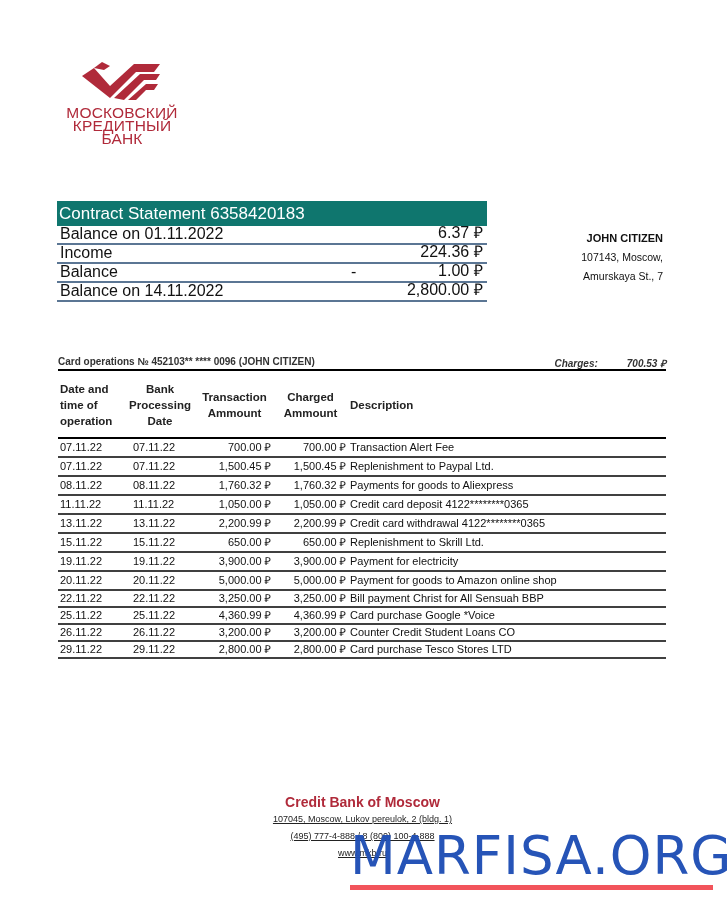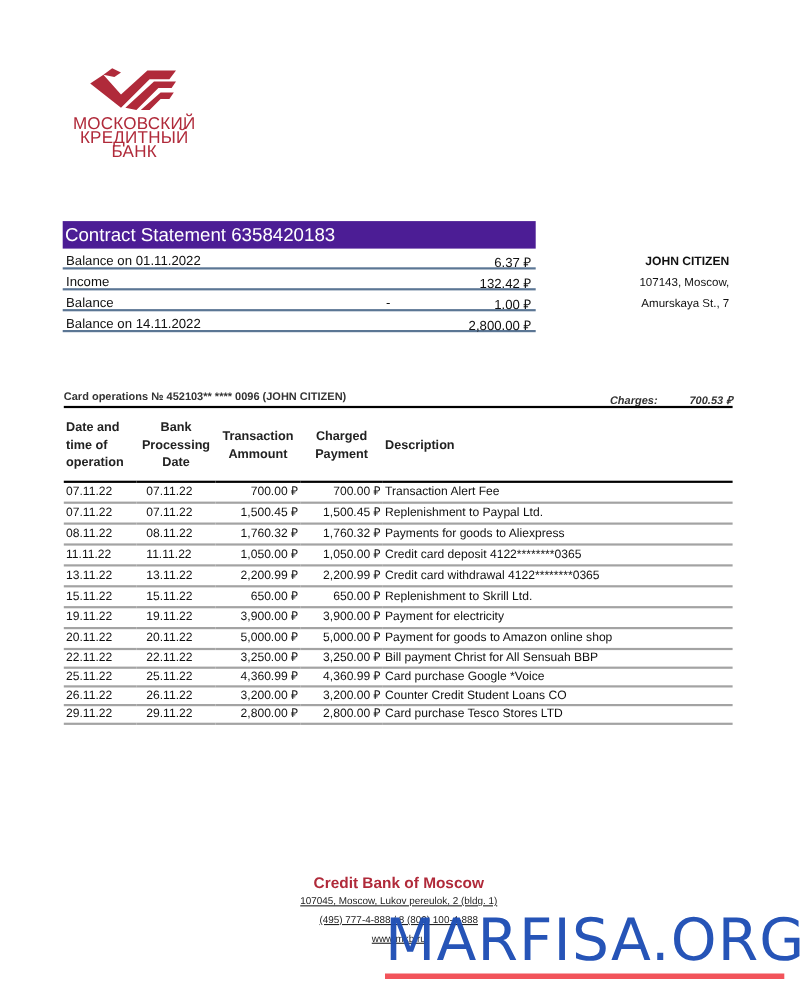--- a/index.html
+++ b/index.html
@@ -5,35 +5,35 @@
     * { box-sizing: border-box; margin: 0; padding: 0; }
     html, body { width: 727px; height: 912px; background: #ffffff; overflow: hidden; }
     body { position: relative; font-family: "Liberation Sans", sans-serif; color: #111; }
 
     .logo { position: absolute; left: 52px; top: 60px; width: 142px; }
     .logo svg { display: block; margin-left: 28px; }
     .logo-text { color: #b02a3a; font-family: "Liberation Sans", sans-serif; font-size: 15.5px; line-height: 13px; text-align: center; letter-spacing: 0.2px; margin-top: 2px; width: 140px; }
     .logo-text div { white-space: nowrap; }
 
     .statement { position: absolute; left: 57px; top: 201px; width: 430px; }
-    .statement-title { background: #4c1d95; color: #ffffff; font-size: 17px; height: 25px; line-height: 25px; padding-left: 2px; }
-    .sum-row { display: flex; align-items: flex-start; height: 19px; font-size: 12px; border-bottom: 2px solid #5b7694; padding: 4px 4px 0 3px; position: relative; }
+    .statement-title { background: #0f766e; color: #ffffff; font-size: 17px; height: 25px; line-height: 25px; padding-left: 2px; }
+    .sum-row { display: flex; align-items: flex-end; height: 19px; font-size: 16px; border-bottom: 2px solid #5b7694; padding: 15px 4px 0 3px; position: relative; }
     .sum-row .lbl { flex: 1; }
     .sum-row .dash { position: absolute; left: 294px; }
     .sum-row .val { text-align: right; }
 
     .addressee { position: absolute; left: 555px; top: 229px; width: 108px; text-align: right; font-size: 10.5px; line-height: 19px; }
     .addressee .name { font-weight: bold; font-size: 11px; }
 
     .card-head { position: absolute; left: 58px; top: 356px; width: 608px; height: 15px; border-bottom: 2px solid #000; font-size: 10px; font-weight: bold; color: #333; display: flex; justify-content: space-between; align-items: flex-start; }
     .card-head .charges span { margin-left: 29px; font-style: italic; }
 
     .ops { position: absolute; left: 58px; top: 381px; width: 608px; border-collapse: collapse; font-size: 11px; }
     .ops th { font-weight: bold; font-size: 11.5px; color: #222; line-height: 16px; vertical-align: middle; padding: 0 2px 8px 2px; border-bottom: 2px solid #000; }
-    .ops td { height: 19px; line-height: 17px; border-bottom: 2px solid #a3a3a3; padding: 0 2px; white-space: nowrap; vertical-align: bottom; }
+    .ops td { height: 19px; line-height: 17px; border-bottom: 2px solid #404040; padding: 0 2px; white-space: nowrap; vertical-align: bottom; }
     .ops td.num { text-align: right; }
     .ops .c1 { width: 66px; text-align: left; }
     .ops .c2 { width: 72px; text-align: center; }
     .ops .c3 { width: 77px; text-align: center; }
     .ops .c4 { width: 75px; text-align: center; }
     .ops .c5 { text-align: left; }
     .ops td.c2 { text-align: left; padding-left: 9px; }
     .ops tr.short td { height: 16px; line-height: 15px; }
 
     .footer { position: absolute; left: 240px; top: 793px; width: 245px; text-align: center; }
@@ -64,21 +64,21 @@
 <div class="statement">
   <div class="statement-title">Contract Statement 6358420183</div>
   <div class="sum-row">
     <span class="lbl">Balance on 01.11.2022</span>
     <span class="dash"></span>
     <span class="val">6.37 ₽</span>
   </div>
   <div class="sum-row">
     <span class="lbl">Income</span>
     <span class="dash"></span>
-    <span class="val">132.42 ₽</span>
+    <span class="val">224.36 ₽</span>
   </div>
   <div class="sum-row">
     <span class="lbl">Balance</span>
     <span class="dash">-</span>
     <span class="val">1.00 ₽</span>
   </div>
   <div class="sum-row">
     <span class="lbl">Balance on 14.11.2022</span>
     <span class="dash"></span>
     <span class="val">2,800.00 ₽</span>
@@ -97,21 +97,21 @@
     <span>Charges:</span><span>700.53 ₽</span>
   </div>
 </div>
 
 <table class="ops">
   <thead>
     <tr>
       <th class="c1">Date and time of operation</th>
       <th class="c2">Bank Processing Date</th>
       <th class="c3">Transaction Ammount</th>
-      <th class="c4">Charged Payment</th>
+      <th class="c4">Charged Ammount</th>
       <th class="c5">Description</th>
     </tr>
   </thead>
   <tbody>
     <tr>
       <td class="c1">07.11.22</td>
       <td class="c2">07.11.22</td>
       <td class="num">700.00 ₽</td>
       <td class="num">700.00 ₽</td>
       <td class="c5">Transaction Alert Fee</td>

